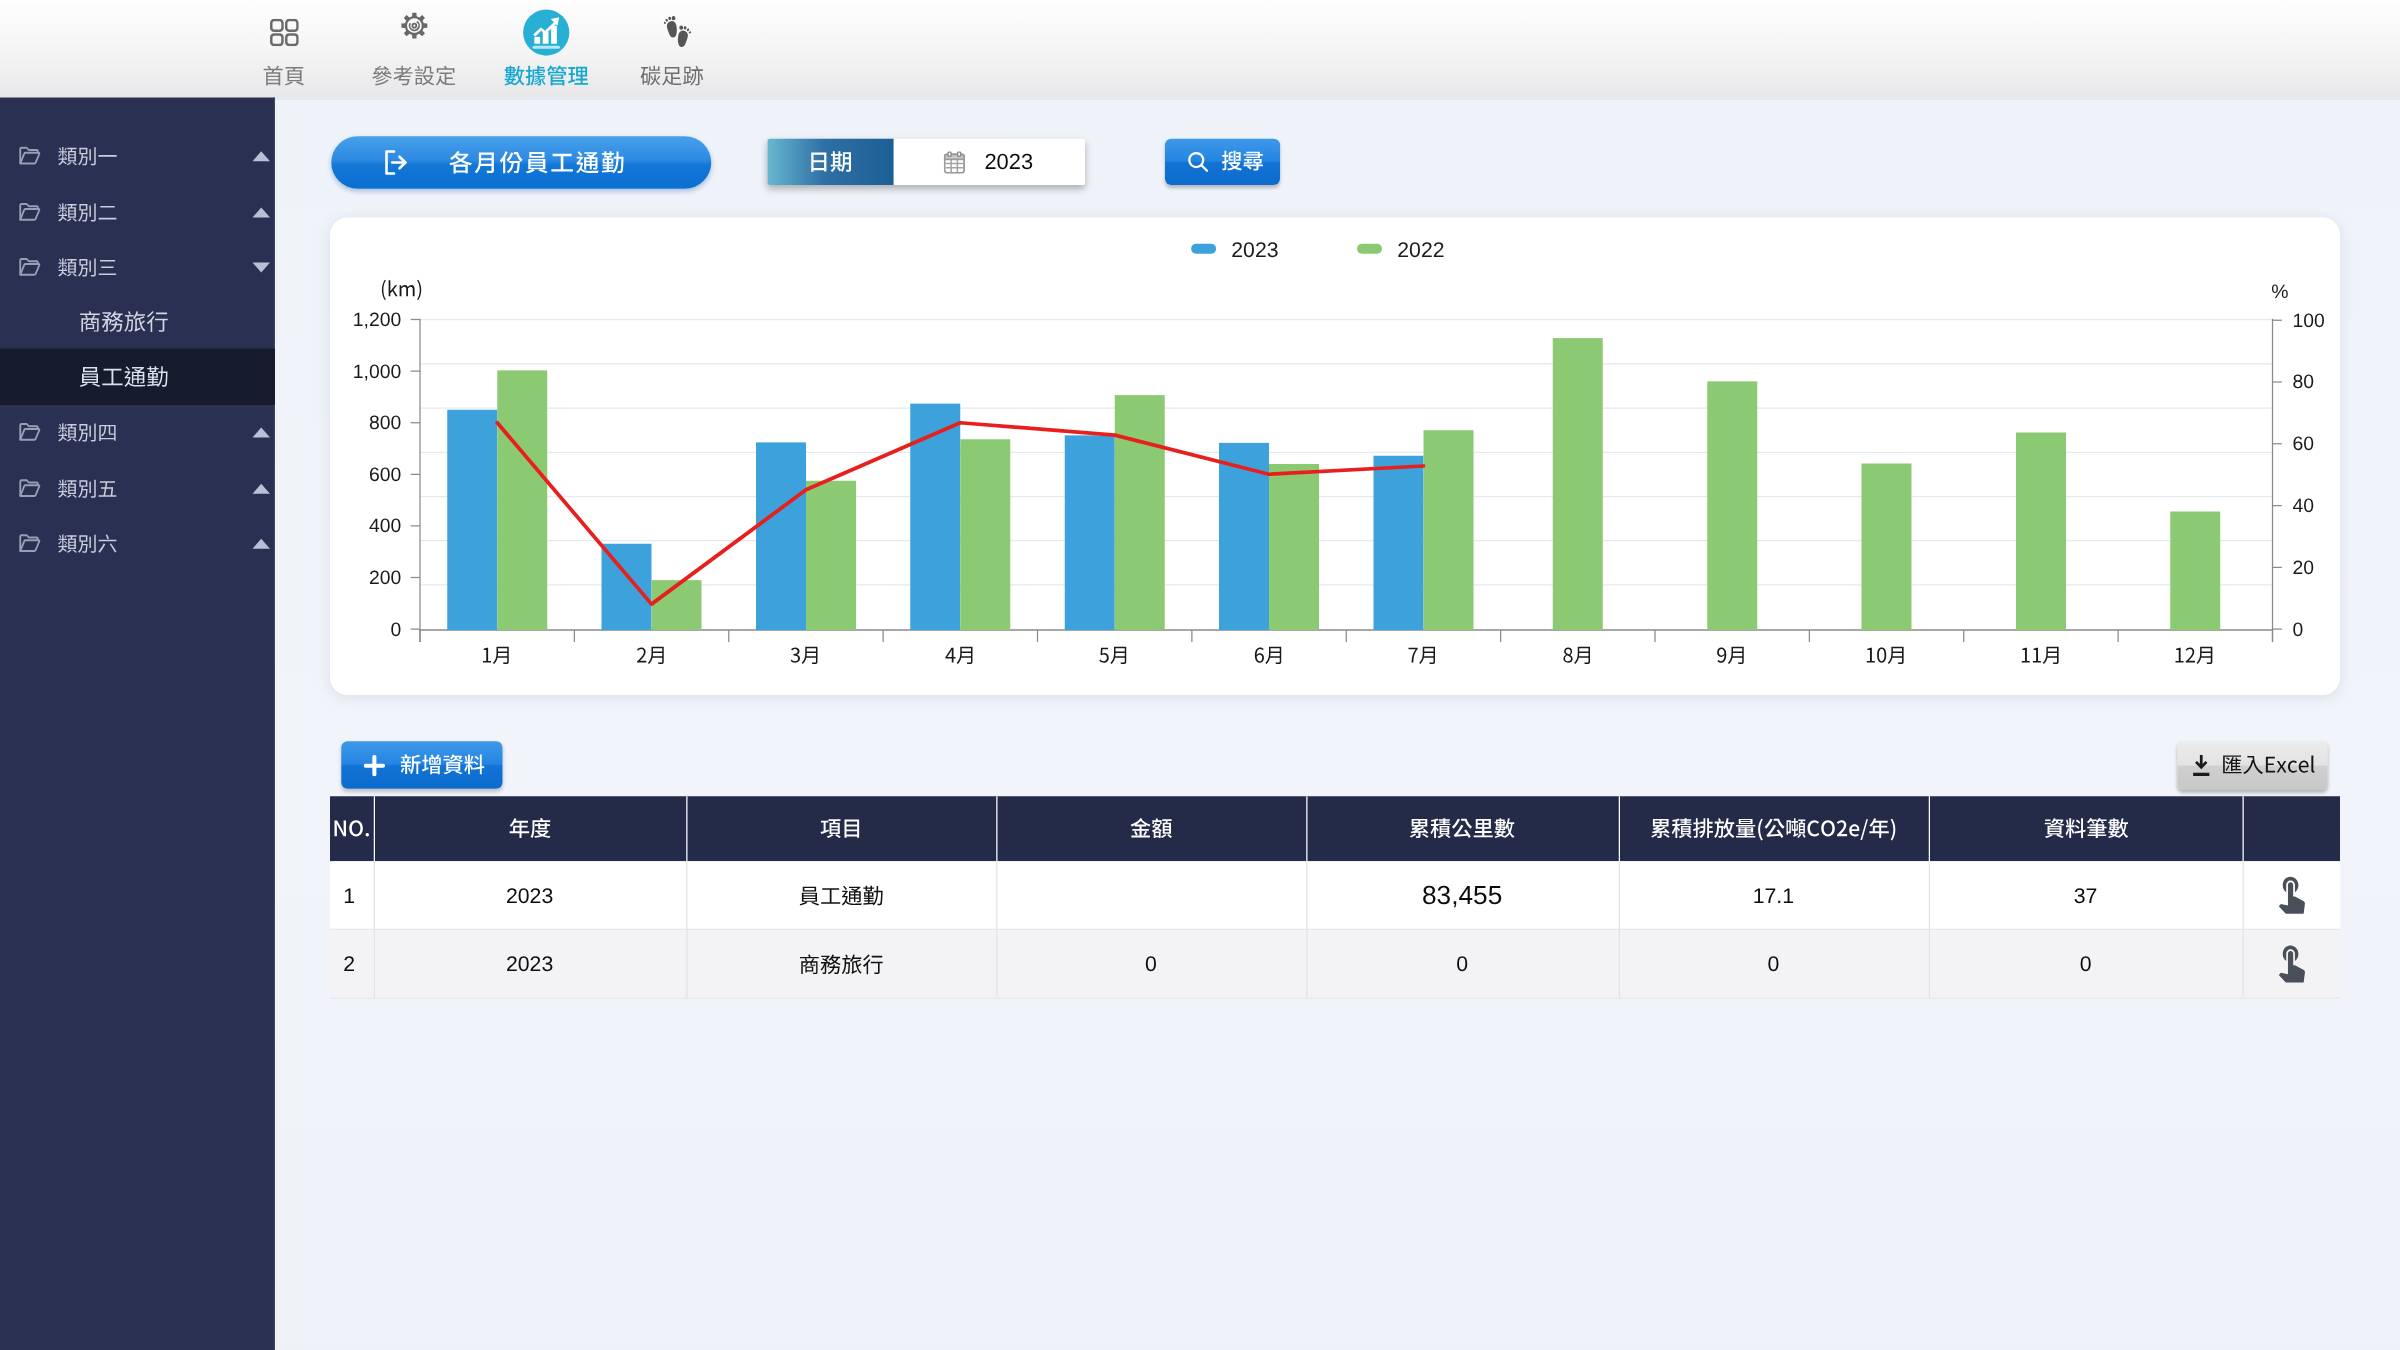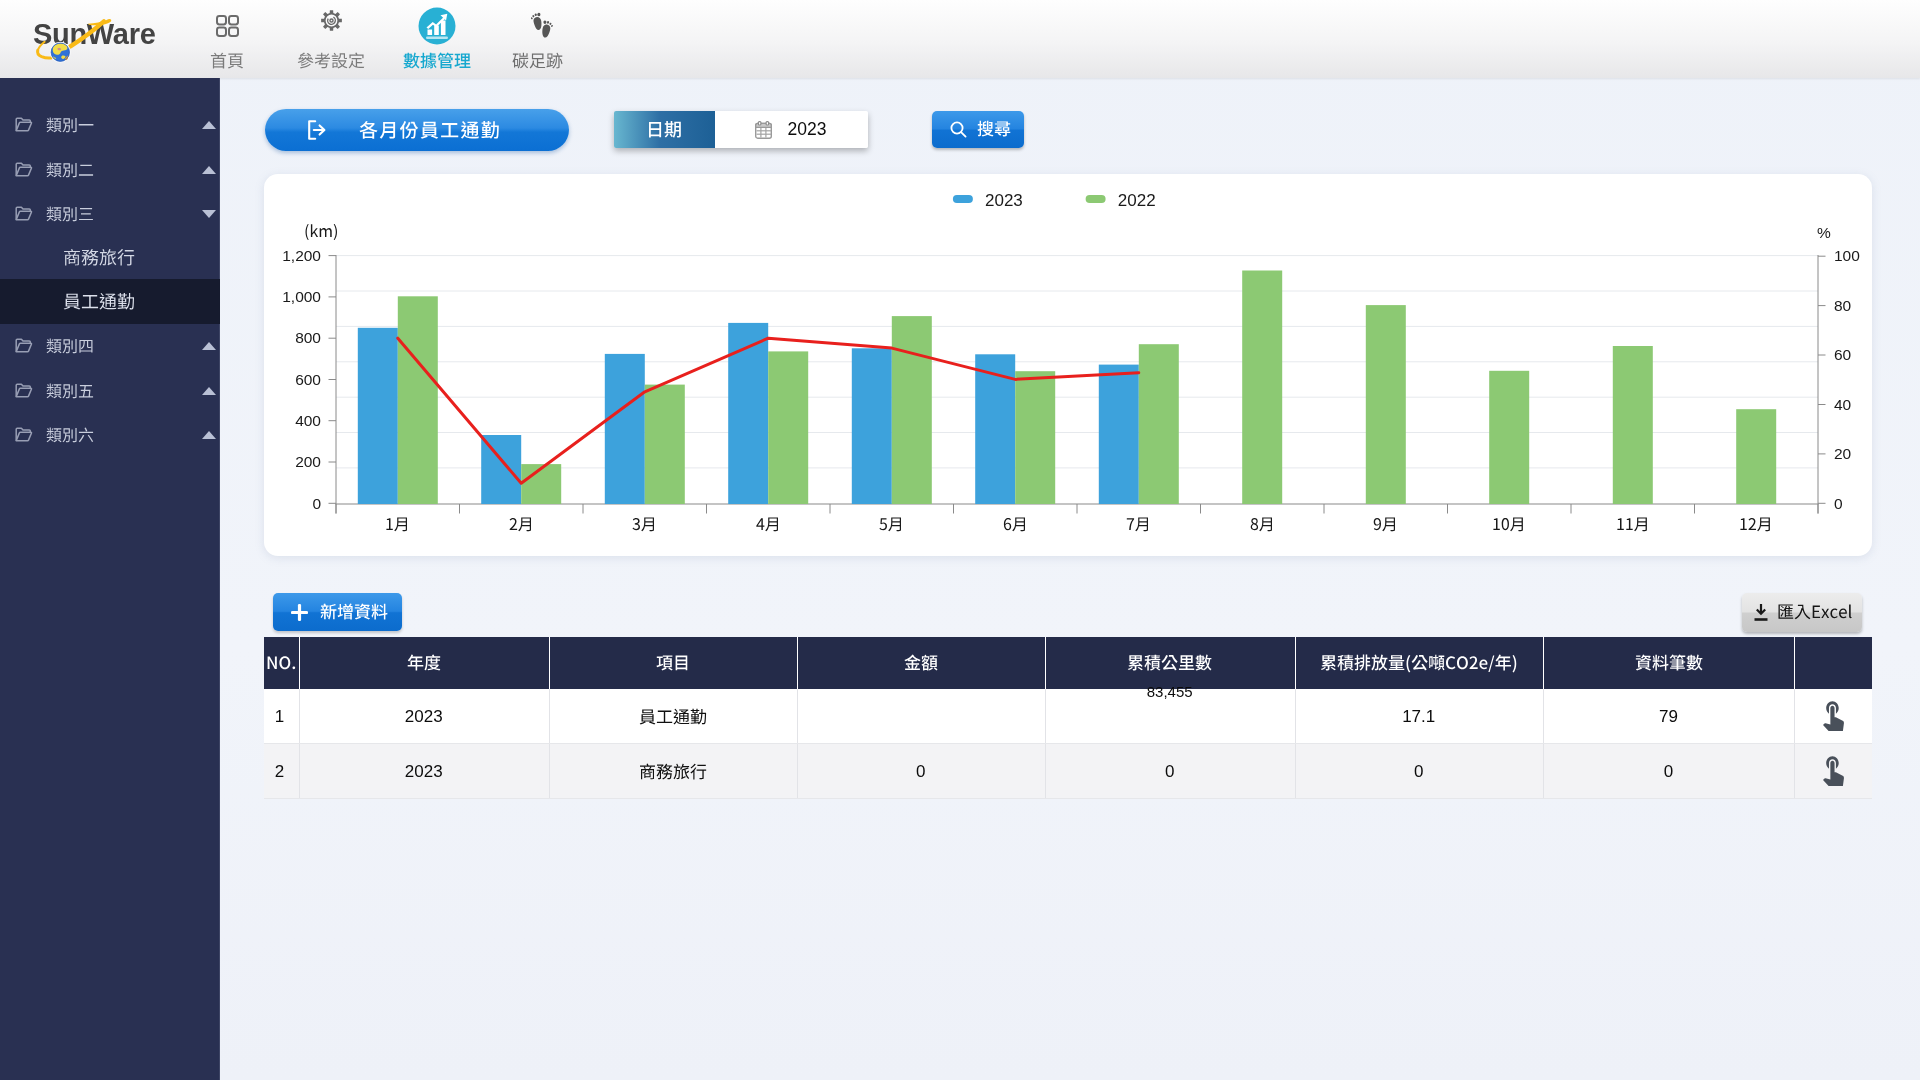--- a/index.html
+++ b/index.html
@@ -27,38 +27,20 @@
 #row2{position:absolute;left:264px;top:744px;width:1608px;height:55px;background:#f3f3f5}
 .bvline{position:absolute;top:0;width:1px;height:55px;background:#e2e3e7}
 .num{position:absolute;font-size:17px;color:#0c0c0c;text-align:center;line-height:55px;height:55px}
 </style></head><body>
 <div id="page">
 <div id="header"></div>
 <div id="sidebar">
       <div id="selrow"></div>
     </div>
 
-<div class="abs" style="left:0px;top:0px;width:200px;height:78px">
-<svg width="200" height="78">
-<text x="33" y="44" font-family="Liberation Sans,sans-serif" font-weight="bold" font-size="29" fill="#434343" letter-spacing="-0.3">SunWare</text>
-<g fill="none" stroke="#f9ba16" stroke-linecap="round">
-<path d="M44.6 41.8 C41.5 44.3 38.6 47.6 37.6 50.8" stroke-width="2"></path>
-<path d="M37.8 50.2 C36.9 53.2 38.6 55.3 41.6 56.6 C44.8 57.9 48.3 58.2 51.2 57.9" stroke-width="3"></path>
-<path d="M70.4 46.4 Q88.5 35.0 103.9 21.4" stroke-width="4.4"></path>
-</g>
-<path d="M87.8 23.7 C95 23.3 102 22.1 106.6 19.9 C108.8 18.8 110.7 18.8 111.2 20.0 C111.6 21.2 110.2 22.4 108.0 23.3 C103 25.2 96 25.7 90.5 25.1 C89.2 24.9 88.3 24.3 87.8 23.7 Z" fill="#f9ba16"></path>
-<circle cx="60.3" cy="52.2" r="10.4" fill="#fdfdfd"></circle>
-<circle cx="60.3" cy="52.2" r="9.2" fill="#2f72d8"></circle>
-<path d="M53.4 47.0 C55 44.6 58 43.4 60.8 43.5 C63.4 43.6 65.6 44.4 66.8 45.9 C68 47.3 67.6 49.1 66 49.9 C64.6 50.6 63.2 50.3 61.8 51.1 C60.4 51.9 60.8 53.4 59.4 54.2 C57.9 55.1 55.8 54.9 54.4 53.8 C52.6 52.4 52.2 49.2 53.4 47.0 Z" fill="#f2dd49"></path>
-<path d="M57.6 48.2 q1.6 -0.8 2.9 0 q1 0.7 0.3 1.5 q-1.2 1 -2.5 0.4 q-1.3 -0.7 -0.7 -1.9 z" fill="#cf8d92"></path>
-<path d="M62.4 55.6 q2 -0.3 3.2 0.9 q-0.3 1.5 -1.8 2.2 q-1.8 0.8 -2.6 -0.9 q-0.3 -1.5 1.2 -2.2 z" fill="#f2dd49"></path>
-<path d="M64.8 58.9 q1.8 -1.4 2.6 -3.3 q1 1.2 0.5 3 q-0.6 1.7 -2.2 1.6 z" fill="#f0a32c"></path>
-<path d="M53.2 56.5 q1.4 1.3 3.2 1.6 l-1.2 1 q-1.5 -0.6 -2.4 -2 z" fill="#f2dd49"></path>
-<circle cx="60.3" cy="52.2" r="9.2" fill="none" stroke="#2458b4" stroke-width="0.7"></circle>
-</svg></div>
 <div class="abs" style="left:216px;top:15px">
 <svg width="23" height="22" fill="none" stroke="#6b6b6b" stroke-width="2">
 <rect x="1" y="1" width="9" height="8.5" rx="2.4"></rect>
         <rect x="13" y="1" width="9" height="8.5" rx="2.4"></rect>
 <rect x="1" y="12.5" width="9" height="8.5" rx="2.4"></rect>
         <rect x="13" y="12.5" width="9" height="8.5" rx="2.4"></rect>
 </svg></div>
 <div class="abs" style="left:320px;top:9px"><svg width="23" height="23" viewBox="0 0 23 23">
 <path fill-rule="evenodd" d="M9.86 1.13 L13.14 1.13 L13.31 4.02 L15.51 4.93 L17.67 3.01 L19.99 5.33 L18.07 7.49 L18.98 9.69 L21.87 9.86 L21.87 13.14 L18.98 13.31 L18.07 15.51 L19.99 17.67 L17.67 19.99 L15.51 18.07 L13.31 18.98 L13.14 21.87 L9.86 21.87 L9.69 18.98 L7.49 18.07 L5.33 19.99 L3.01 17.67 L4.93 15.51 L4.02 13.31 L1.13 13.14 L1.13 9.86 L4.02 9.69 L4.93 7.49 L3.01 5.33 L5.33 3.01 L7.49 4.93 L9.69 4.02 Z M11.5 5.6 A5.9 5.9 0 1 0 11.5 17.4 A5.9 5.9 0 1 0 11.5 5.6 Z" fill="#686868"></path>
 <circle cx="11.5" cy="11.5" r="3.8" stroke="#686868" stroke-width="1.4" fill="none" stroke-dasharray="17.5 6.4" transform="rotate(-60 11.5 11.5)"></circle>
@@ -466,24 +448,24 @@
       <svg width="68.0" height="22.4" viewBox="0 -18.0 68.0 22.4">
         <path d="M4.5 -12.6H12.6V-10.8H4.5ZM3.2 -13.6V-9.8H13.9V-13.6ZM3.8 -5.8H13.3V-4.6H3.8ZM3.8 -3.7H13.3V-2.4H3.8ZM3.8 -7.9H13.3V-6.7H3.8ZM9.9 -0.6C11.7 -0.1 14.0 0.8 15.3 1.4L16.4 0.5C15.0 -0.1 12.8 -0.9 11.0 -1.4ZM2.5 -8.8V-1.5H5.7C4.6 -0.8 2.4 0.0 0.7 0.4C1.0 0.7 1.4 1.1 1.6 1.4C3.4 0.9 5.6 0.1 6.9 -0.7L5.8 -1.5H14.6V-8.8Z M17.9 -1.2V0.1H33.2V-1.2H26.2V-11.1H32.3V-12.4H18.8V-11.1H24.8V-1.2Z M35.4 -13.7C36.2 -12.9 37.1 -11.7 37.6 -11.0L38.6 -11.7C38.1 -12.3 37.2 -13.4 36.4 -14.3ZM40.2 -13.6V-12.6H47.3C46.7 -12.1 45.8 -11.6 45.0 -11.2C44.2 -11.6 43.3 -11.9 42.6 -12.2L41.8 -11.4C42.8 -11.1 44.0 -10.5 45.1 -10.0H40.2V-1.2H41.3V-4.0H44.2V-1.3H45.3V-4.0H48.4V-2.4C48.4 -2.2 48.3 -2.2 48.1 -2.2C47.9 -2.2 47.2 -2.2 46.4 -2.2C46.5 -1.9 46.7 -1.5 46.7 -1.2C47.9 -1.2 48.6 -1.2 49.0 -1.4C49.4 -1.5 49.6 -1.8 49.6 -2.4V-10.0H47.4C47.1 -10.2 46.6 -10.5 46.1 -10.7C47.4 -11.3 48.7 -12.2 49.6 -13.0L48.8 -13.6L48.5 -13.6ZM48.4 -9.0V-7.5H45.3V-9.0ZM41.3 -6.6H44.2V-5.0H41.3ZM41.3 -7.5V-9.0H44.2V-7.5ZM48.4 -6.6V-5.0H45.3V-6.6ZM35.0 -4.8C35.2 -5.0 35.6 -5.1 36.1 -5.1H37.9C37.3 -2.4 36.1 -0.5 34.5 0.5C34.7 0.7 35.2 1.1 35.3 1.4C36.2 0.8 37.0 -0.0 37.6 -1.1C38.9 0.8 41.1 1.1 44.5 1.1C46.3 1.1 48.5 1.1 50.1 1.0C50.1 0.6 50.3 0.0 50.5 -0.3C48.8 -0.1 46.3 -0.0 44.5 -0.0C41.4 -0.0 39.2 -0.3 38.1 -2.1C38.6 -3.1 39.0 -4.4 39.2 -5.9L38.6 -6.1L38.4 -6.1H36.4C37.4 -7.3 38.7 -9.0 39.4 -10.0L38.6 -10.4L38.4 -10.4H34.8V-9.3H37.5C36.8 -8.2 35.8 -6.9 35.4 -6.5C35.1 -6.2 34.8 -6.1 34.6 -6.0C34.7 -5.7 35.0 -5.1 35.0 -4.8Z M62.3 -14.1C62.3 -12.8 62.3 -11.5 62.3 -10.3H60.1V-9.1H62.2C62.1 -5.5 61.6 -2.5 60.0 -0.5V-0.9L56.6 -0.6V-1.8H59.7V-2.7H56.6V-3.8H60.0V-4.7H56.6V-5.6H59.8V-9.1H56.6V-9.9H58.6V-11.9H60.3V-12.9H58.6V-14.3H57.4V-12.9H54.7V-14.3H53.5V-12.9H51.7V-11.9H53.5V-9.9H55.4V-9.1H52.3V-5.6H55.4V-4.7H52.1V-3.8H55.4V-2.7H52.4V-1.8H55.4V-0.5L51.7 -0.3L51.8 0.8L59.4 0.2L59.0 0.5C59.3 0.7 59.7 1.1 59.9 1.4C62.5 -0.8 63.2 -4.5 63.4 -9.1H65.9C65.7 -2.9 65.5 -0.6 65.1 -0.2C65.0 0.1 64.8 0.1 64.6 0.1C64.3 0.1 63.5 0.1 62.8 0.0C63.0 0.4 63.1 0.9 63.1 1.2C63.9 1.3 64.6 1.3 65.1 1.2C65.6 1.2 65.9 1.0 66.2 0.6C66.7 -0.1 66.9 -2.5 67.1 -9.7C67.1 -9.8 67.1 -10.3 67.1 -10.3H63.5C63.5 -11.5 63.5 -12.8 63.5 -14.1ZM57.4 -11.9V-10.8H54.7V-11.9ZM53.4 -8.2H55.4V-6.5H53.4ZM56.6 -8.2H58.6V-6.5H56.6Z" fill="#111111"></path>
       </svg>
     </div>
 <div class="g" style="left:638.7px;top:759.5px;">
       <svg width="68.0" height="22.4" viewBox="0 -18.0 68.0 22.4">
         <path d="M4.7 -10.9C5.0 -10.3 5.5 -9.5 5.7 -8.9L6.8 -9.4C6.6 -9.9 6.1 -10.7 5.7 -11.3ZM11.2 -11.2C10.9 -10.5 10.4 -9.6 9.9 -8.9H2.0V1.3H3.2V-7.8H6.2C6.0 -6.5 5.3 -5.8 3.3 -5.5C3.5 -5.3 3.8 -4.8 3.9 -4.6C6.2 -5.1 7.1 -6.0 7.3 -7.8H9.3V-6.7C9.3 -5.7 9.5 -5.3 10.5 -5.3C10.8 -5.3 12.0 -5.3 12.3 -5.3C12.7 -5.3 13.1 -5.3 13.3 -5.4C13.3 -5.6 13.2 -6.0 13.2 -6.3C13.0 -6.2 12.5 -6.2 12.3 -6.2C12.0 -6.2 11.0 -6.2 10.7 -6.2C10.4 -6.2 10.4 -6.3 10.4 -6.7V-7.8H13.9V-0.1C13.9 0.2 13.8 0.3 13.5 0.3C13.2 0.3 12.2 0.3 11.2 0.3C11.3 0.6 11.5 1.0 11.6 1.3C13.0 1.3 13.9 1.3 14.4 1.1C14.9 0.9 15.0 0.6 15.0 -0.1V-8.9H11.2C11.6 -9.5 12.1 -10.2 12.5 -10.9ZM5.3 -4.7V-0.0H6.4V-0.8H11.6V-4.7ZM6.4 -3.8H10.5V-1.8H6.4ZM7.5 -14.1C7.7 -13.6 7.9 -13.0 8.1 -12.4H1.0V-11.3H16.0V-12.4H9.5C9.3 -13.0 9.0 -13.8 8.7 -14.4Z M27.0 -14.3C26.3 -12.6 25.1 -11.1 23.8 -10.1C24.1 -9.9 24.6 -9.6 24.8 -9.4C25.2 -9.7 25.7 -10.1 26.0 -10.6C26.5 -9.8 27.1 -9.1 27.8 -8.5C26.9 -7.9 25.9 -7.5 24.8 -7.2L25.0 -8.1L24.2 -8.4L24.0 -8.3H22.8L23.4 -9.0C23.1 -9.4 22.6 -9.7 22.0 -10.1C23.0 -10.8 24.1 -11.9 24.8 -13.0L24.0 -13.5L23.7 -13.4H18.0V-12.3H22.8C22.3 -11.7 21.7 -11.1 21.0 -10.6C20.5 -10.9 19.9 -11.2 19.4 -11.4L18.6 -10.6C19.9 -10.0 21.5 -9.1 22.4 -8.3H17.8V-7.2H20.3C19.7 -5.4 18.7 -3.6 17.6 -2.6C17.8 -2.3 18.1 -1.8 18.3 -1.4C19.2 -2.3 20.1 -3.9 20.8 -5.6V-0.1C20.8 0.1 20.7 0.1 20.5 0.1C20.3 0.1 19.6 0.1 18.9 0.1C19.1 0.4 19.2 1.0 19.3 1.3C20.3 1.3 21.0 1.3 21.4 1.1C21.9 0.9 22.0 0.5 22.0 -0.1V-7.2H23.6C23.4 -6.2 23.0 -5.1 22.7 -4.4L23.6 -4.0C24.0 -4.7 24.3 -5.7 24.6 -6.6C24.8 -6.4 25.0 -6.2 25.1 -6.0C26.5 -6.4 27.7 -7.0 28.8 -7.7C29.9 -6.9 31.2 -6.3 32.7 -5.9C32.9 -6.3 33.2 -6.7 33.5 -7.0C32.1 -7.3 30.9 -7.8 29.8 -8.5C30.7 -9.3 31.3 -10.2 31.8 -11.4H33.1V-12.5H27.5C27.8 -13.0 28.0 -13.5 28.2 -14.0ZM27.7 -6.4C27.7 -5.8 27.6 -5.3 27.5 -4.7H24.5V-3.6H27.2C26.7 -1.9 25.6 -0.5 23.2 0.4C23.5 0.6 23.9 1.1 24.0 1.4C26.7 0.3 27.9 -1.5 28.5 -3.6H31.4C31.1 -1.3 30.9 -0.3 30.6 -0.0C30.4 0.1 30.3 0.1 30.0 0.1C29.7 0.1 29.0 0.1 28.3 0.1C28.5 0.4 28.6 0.9 28.6 1.2C29.4 1.3 30.1 1.3 30.5 1.3C31.0 1.2 31.3 1.1 31.6 0.8C32.1 0.3 32.4 -1.0 32.7 -4.2C32.8 -4.4 32.8 -4.7 32.8 -4.7H28.8C28.9 -5.3 28.9 -5.8 29.0 -6.4ZM28.8 -9.2C28.0 -9.8 27.3 -10.6 26.8 -11.4H30.4C30.0 -10.5 29.5 -9.8 28.8 -9.2Z M37.2 -13.9C37.6 -13.2 38.0 -12.2 38.1 -11.6L39.3 -12.0C39.1 -12.6 38.7 -13.6 38.3 -14.3ZM43.6 -14.3C43.1 -12.3 42.2 -10.3 41.0 -9.1C41.3 -8.9 41.8 -8.5 42.0 -8.3C42.6 -9.0 43.2 -9.9 43.7 -10.8H50.1V-12.0H44.2C44.4 -12.7 44.7 -13.3 44.8 -14.1ZM48.7 -10.4C47.3 -9.7 44.8 -9.0 42.7 -8.5V-1.1C42.7 -0.3 42.3 0.1 42.1 0.3C42.3 0.5 42.6 1.0 42.7 1.3C43.0 1.0 43.5 0.7 46.6 -0.7C46.5 -1.0 46.5 -1.5 46.4 -1.9L43.9 -0.7V-7.7L45.4 -8.1C46.0 -4.0 47.2 -0.6 49.4 1.1C49.6 0.8 50.0 0.3 50.3 0.1C49.0 -0.9 48.1 -2.4 47.4 -4.4C48.3 -5.0 49.3 -5.8 50.1 -6.6L49.2 -7.4C48.7 -6.8 47.8 -6.1 47.1 -5.5C46.9 -6.4 46.7 -7.4 46.5 -8.4C47.7 -8.7 48.8 -9.1 49.8 -9.5ZM34.9 -11.5V-10.3H36.7V-7.7C36.7 -5.2 36.5 -2.1 34.5 0.6C34.8 0.8 35.2 1.1 35.5 1.3C37.4 -1.3 37.8 -4.2 37.9 -6.9H39.8C39.7 -2.2 39.5 -0.5 39.3 -0.2C39.1 0.0 39.0 0.1 38.8 0.1C38.5 0.1 38.0 0.1 37.4 0.0C37.6 0.3 37.7 0.8 37.7 1.1C38.3 1.2 38.9 1.2 39.3 1.1C39.7 1.1 40.0 1.0 40.3 0.6C40.7 0.0 40.8 -1.9 41.0 -7.5C41.0 -7.7 41.0 -8.1 41.0 -8.1H37.9V-10.3H41.5V-11.5Z M58.4 -13.3V-12.0H66.8V-13.3ZM55.5 -14.3C54.7 -13.1 53.0 -11.5 51.6 -10.6C51.8 -10.3 52.2 -9.8 52.3 -9.6C53.9 -10.6 55.6 -12.3 56.8 -13.8ZM57.6 -8.6V-7.3H63.4V-0.3C63.4 -0.0 63.3 0.1 62.9 0.1C62.6 0.1 61.5 0.1 60.3 0.1C60.5 0.4 60.6 1.0 60.7 1.3C62.4 1.3 63.3 1.3 63.9 1.1C64.5 0.9 64.7 0.5 64.7 -0.3V-7.3H67.2V-8.6ZM56.2 -10.6C55.0 -8.7 53.2 -6.7 51.4 -5.5C51.7 -5.2 52.1 -4.7 52.3 -4.4C53.0 -4.9 53.6 -5.5 54.3 -6.2V1.4H55.5V-7.6C56.2 -8.4 56.9 -9.3 57.4 -10.2Z" fill="#111111"></path>
       </svg>
     </div>
 <div class="num" style="left:840.8px;top:744px;width:160px;font-size:17px">0</div>
-<div class="num" style="left:1089.7px;top:664px;width:160px;font-size:15px">83,455</div>
+<div class="num" style="left:1089.7px;top:689px;width:160px;font-size:21px">83,455</div>
 <div class="num" style="left:1089.7px;top:744px;width:160px;font-size:17px">0</div>
 <div class="num" style="left:1338.7px;top:689px;width:160px;font-size:17px">17.1</div>
 <div class="num" style="left:1338.7px;top:744px;width:160px;font-size:17px">0</div>
-<div class="num" style="left:1588.5px;top:689px;width:160px;font-size:17px">79</div>
+<div class="num" style="left:1588.5px;top:689px;width:160px;font-size:17px">37</div>
 <div class="num" style="left:1588.5px;top:744px;width:160px;font-size:17px">0</div>
 <div class="abs" style="left:1821.6px;top:701px"><svg width="23" height="30" viewBox="4 2.8 16.5 19.8" preserveAspectRatio="none" fill="#49505a">
 <path d="M9 11.24V7.5C9 6.12 10.12 5 11.5 5S14 6.12 14 7.5v3.74c1.21-.81 2-2.18 2-3.74C16 5.01 13.99 3 11.5 3S7 5.01 7 7.5c0 1.56.79 2.93 2 3.74zm9.84 4.63l-4.54-2.26c-.17-.07-.35-.11-.54-.11H13v-6c0-.83-.67-1.5-1.5-1.5S10 6.67 10 7.5v10.74l-3.43-.72c-.08-.01-.15-.03-.24-.03-.31 0-.59.13-.79.33l-.79.8 4.94 4.94c.27.27.65.44 1.06.44h6.79c.75 0 1.33-.55 1.44-1.28l.75-5.27c.01-.07.02-.14.02-.2 0-.62-.38-1.16-.91-1.38z"></path>
 </svg></div>
 <div class="abs" style="left:1821.6px;top:756px"><svg width="23" height="30" viewBox="4 2.8 16.5 19.8" preserveAspectRatio="none" fill="#49505a">
 <path d="M9 11.24V7.5C9 6.12 10.12 5 11.5 5S14 6.12 14 7.5v3.74c1.21-.81 2-2.18 2-3.74C16 5.01 13.99 3 11.5 3S7 5.01 7 7.5c0 1.56.79 2.93 2 3.74zm9.84 4.63l-4.54-2.26c-.17-.07-.35-.11-.54-.11H13v-6c0-.83-.67-1.5-1.5-1.5S10 6.67 10 7.5v10.74l-3.43-.72c-.08-.01-.15-.03-.24-.03-.31 0-.59.13-.79.33l-.79.8 4.94 4.94c.27.27.65.44 1.06.44h6.79c.75 0 1.33-.55 1.44-1.28l.75-5.27c.01-.07.02-.14.02-.2 0-.62-.38-1.16-.91-1.38z"></path>
 </svg></div>
 </div>
 </body></html>

